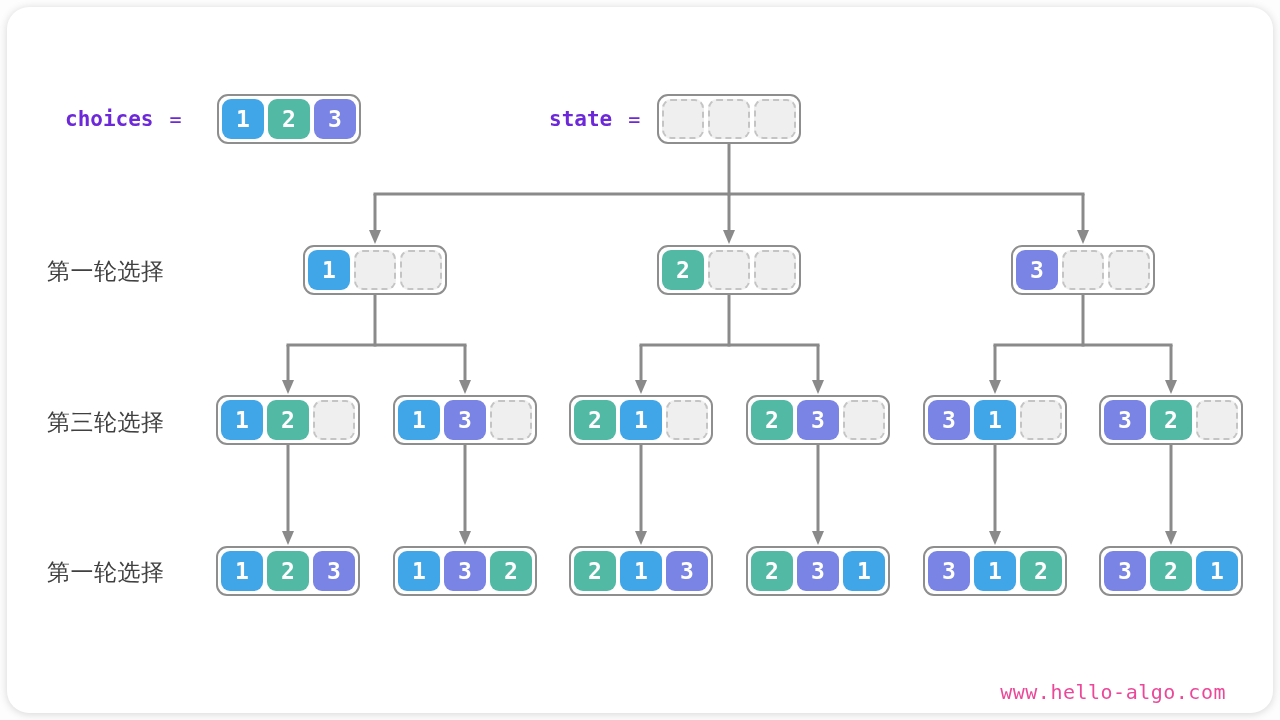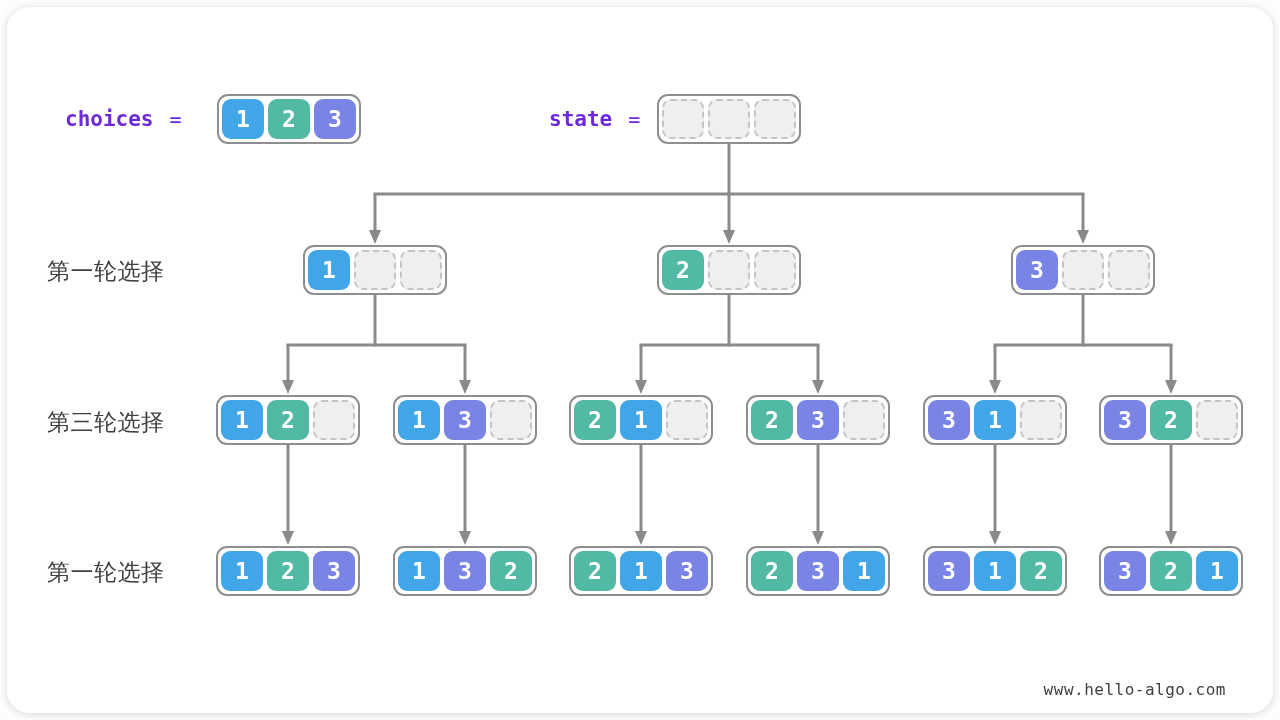--- a/index.html
+++ b/index.html
@@ -29,21 +29,21 @@
     font-family:"DejaVu Sans Mono", monospace;color:#6d28d9;
   }
   .hlabel{font-weight:bold;font-size:21px;}
   .hequals{font-size:20px;}
   .row-label{
     position:absolute;left:40px;font-size:23px;font-weight:500;color:#404040;
     letter-spacing:0.5px;white-space:nowrap;
   }
   .watermark{
     position:absolute;top:673px;right:47px;
-    font-family:"DejaVu Sans Mono", monospace;font-size:16px;color:#404040;
+    font-family:"DejaVu Sans Mono", monospace;font-size:20px;color:#ec4899;
     letter-spacing:0.5px;
   }
 </style>
 </head>
 <body>
 
 <div class="card">
 
   <svg id="connector-svg">
     <defs>

